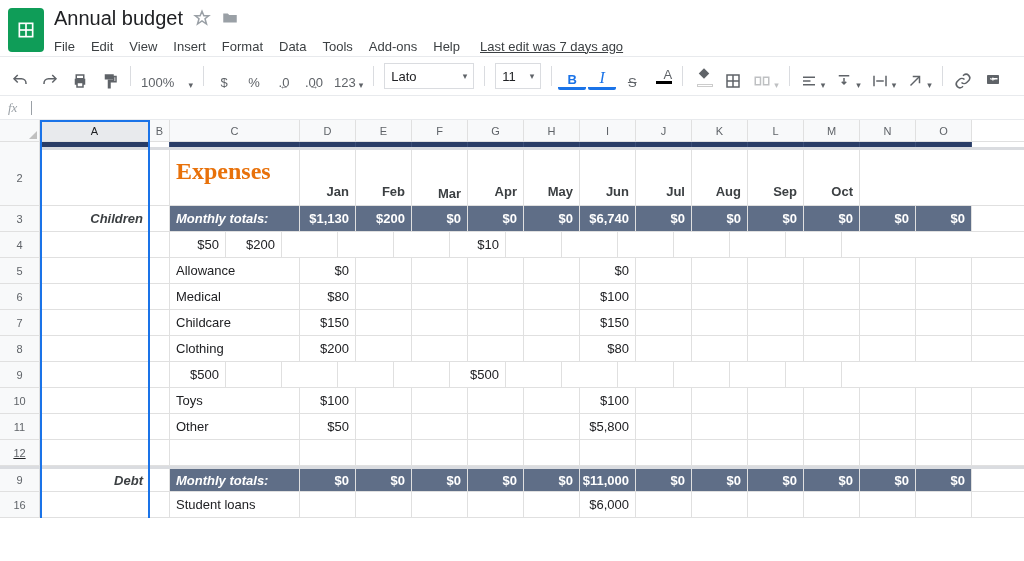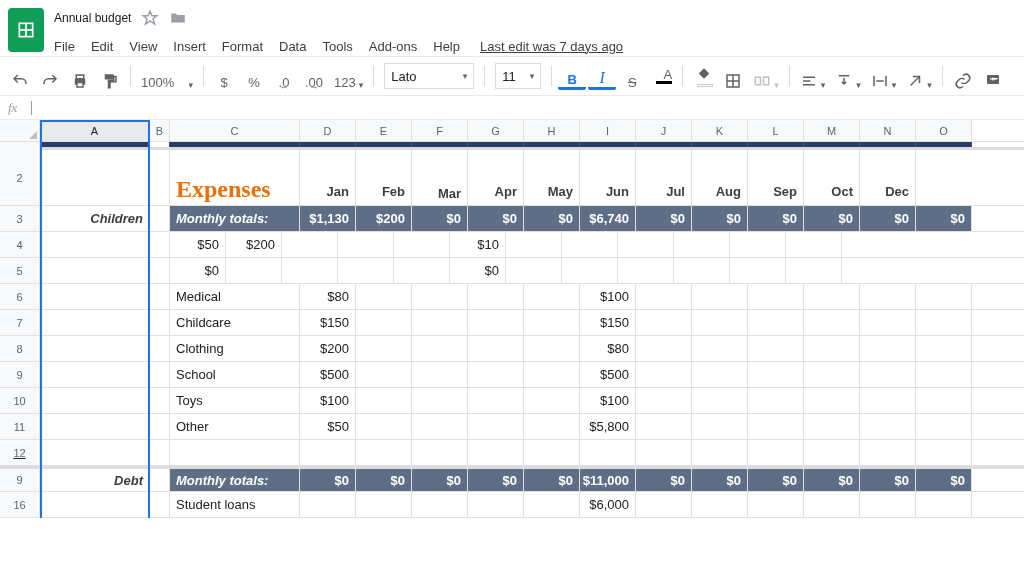--- a/index.html
+++ b/index.html
@@ -4,21 +4,21 @@
 <style>
   * { box-sizing: border-box; margin: 0; padding: 0; }
   html, body { width: 1024px; height: 561px; overflow: hidden; font-family: Arial, sans-serif; font-size: 13px; color: #202124; background: #fff; }
 
   
   .titlebar { display: flex; align-items: flex-start; height: 56px; padding: 6px 8px 0 8px; }
   .doc-icon { width: 36px; height: 44px; background: #0f9d58; border-radius: 4px; display:flex; align-items:center; justify-content:center; margin-right: 10px; margin-top:2px; }
   .doc-icon svg { width: 20px; height: 20px; }
   .title-col { flex: 1; display: flex; flex-direction: column; }
   .title-row { display: flex; align-items: center; gap: 10px; height: 24px; }
-  .doc-title { font-size: 12px; color: #202124; }
+  .doc-title { font-size: 20px; color: #202124; }
   .star-icon, .folder-icon { width: 18px; height: 18px; color: #9aa0a6; display:flex; align-items:center; }
   .menubar { display: flex; align-items: center; gap: 16px; height: 24px; margin-top: 4px; }
   .menubar span { color: #3c4043; cursor: default; }
   .last-edit { color: #5f6368; text-decoration: underline; margin-left: 4px; }
 
   
   .toolbar { height: 40px; border-top: 1px solid #e8eaed; border-bottom: 1px solid #e8eaed; display:flex; align-items:center; padding: 0 6px; gap: 2px; }
   .tbtn { min-width: 28px; height: 28px; display:flex; align-items:flex-end; justify-content:center; color:#5f6368; border-radius:2px; padding: 0 4px; font-size: 13px; }
   .tbtn svg { width:18px; height:18px; }
   .tsep { width:1px; height:20px; background:#dadce0; margin: 0 4px; }
@@ -274,32 +274,31 @@
       <div class="cell cN" style="width:56px;border-right:1px solid #3a4d76"></div>
       <div class="cell cN" style="width:56px;border-right:1px solid #3a4d76"></div>
       <div class="cell cN" style="width:56px;border-right:1px solid #3a4d76"></div>
       <div class="cell cN" style="width:56px;border-right:1px solid #3a4d76"></div>
       <div class="cell cN" style="width:56px;border-right:1px solid #3a4d76"></div>
     </div>
     <div class="row title-row2">
       <div class="rhead">2</div>
       <div class="cell cA" style="width:110px"></div>
       <div class="cell cB" style="width:20px"></div>
-      <div class="cell cC expenses" style="width:130px;align-items:flex-end;padding-bottom:2px">Expenses</div>
+      <div class="cell cC expenses" style="width:130px;align-items:flex-end;padding-bottom:20px">Expenses</div>
       <div class="cell cN month" style="width:56px;align-items:flex-end;padding-bottom:6px">Jan</div>
       <div class="cell cN month" style="width:56px;align-items:flex-end;padding-bottom:6px">Feb</div>
       <div class="cell cN month" style="width:56px;align-items:flex-end;padding-bottom:4px">Mar</div>
       <div class="cell cN month" style="width:56px;align-items:flex-end;padding-bottom:6px">Apr</div>
       <div class="cell cN month" style="width:56px;align-items:flex-end;padding-bottom:6px">May</div>
       <div class="cell cN month" style="width:56px;align-items:flex-end;padding-bottom:6px">Jun</div>
       <div class="cell cN month" style="width:56px;align-items:flex-end;padding-bottom:6px">Jul</div>
       <div class="cell cN month" style="width:56px;align-items:flex-end;padding-bottom:6px">Aug</div>
       <div class="cell cN month" style="width:56px;align-items:flex-end;padding-bottom:6px">Sep</div>
       <div class="cell cN month" style="width:56px;align-items:flex-end;padding-bottom:6px">Oct</div>
-      <div class="cell cN month" style="width:56px;align-items:flex-end;padding-bottom:6px">Dec</div>
     </div>
     <div class="row totals-row data-row">
       <div class="rhead">3</div>
       <div class="cell cA cat-label" style="width:110px">Children</div>
       <div class="cell cB" style="width:20px"></div>
       <div class="cell cC" style="width:130px">Monthly totals:</div>
       <div class="cell cN " style="width:56px">$1,130</div>
       <div class="cell cN " style="width:56px">$200</div>
       <div class="cell cN " style="width:56px">$0</div>
       <div class="cell cN " style="width:56px">$0</div>
@@ -326,20 +325,21 @@
       <div class="cell cN " style="width:56px"></div>
       <div class="cell cN " style="width:56px"></div>
       <div class="cell cN " style="width:56px"></div>
       <div class="cell cN " style="width:56px"></div>
       <div class="cell cN " style="width:56px"></div>
     </div>
     <div class="row data-row">
       <div class="rhead">5</div>
       <div class="cell cA" style="width:110px"></div>
       <div class="cell cB" style="width:20px"></div>
+      <div class="cell cC" style="width:130px">Allowance</div>
       <div class="cell cN " style="width:56px">$0</div>
       <div class="cell cN " style="width:56px"></div>
       <div class="cell cN " style="width:56px"></div>
       <div class="cell cN " style="width:56px"></div>
       <div class="cell cN " style="width:56px"></div>
       <div class="cell cN " style="width:56px">$0</div>
       <div class="cell cN " style="width:56px"></div>
       <div class="cell cN " style="width:56px"></div>
       <div class="cell cN " style="width:56px"></div>
       <div class="cell cN " style="width:56px"></div>
@@ -397,21 +397,20 @@
       <div class="cell cN " style="width:56px"></div>
       <div class="cell cN " style="width:56px"></div>
       <div class="cell cN " style="width:56px"></div>
       <div class="cell cN " style="width:56px"></div>
       <div class="cell cN " style="width:56px"></div>
     </div>
     <div class="row data-row">
       <div class="rhead">9</div>
       <div class="cell cA" style="width:110px"></div>
       <div class="cell cB" style="width:20px"></div>
-      <div class="cell cC" style="width:130px">School</div>
       <div class="cell cN " style="width:56px">$500</div>
       <div class="cell cN " style="width:56px"></div>
       <div class="cell cN " style="width:56px"></div>
       <div class="cell cN " style="width:56px"></div>
       <div class="cell cN " style="width:56px"></div>
       <div class="cell cN " style="width:56px">$500</div>
       <div class="cell cN " style="width:56px"></div>
       <div class="cell cN " style="width:56px"></div>
       <div class="cell cN " style="width:56px"></div>
       <div class="cell cN " style="width:56px"></div>

